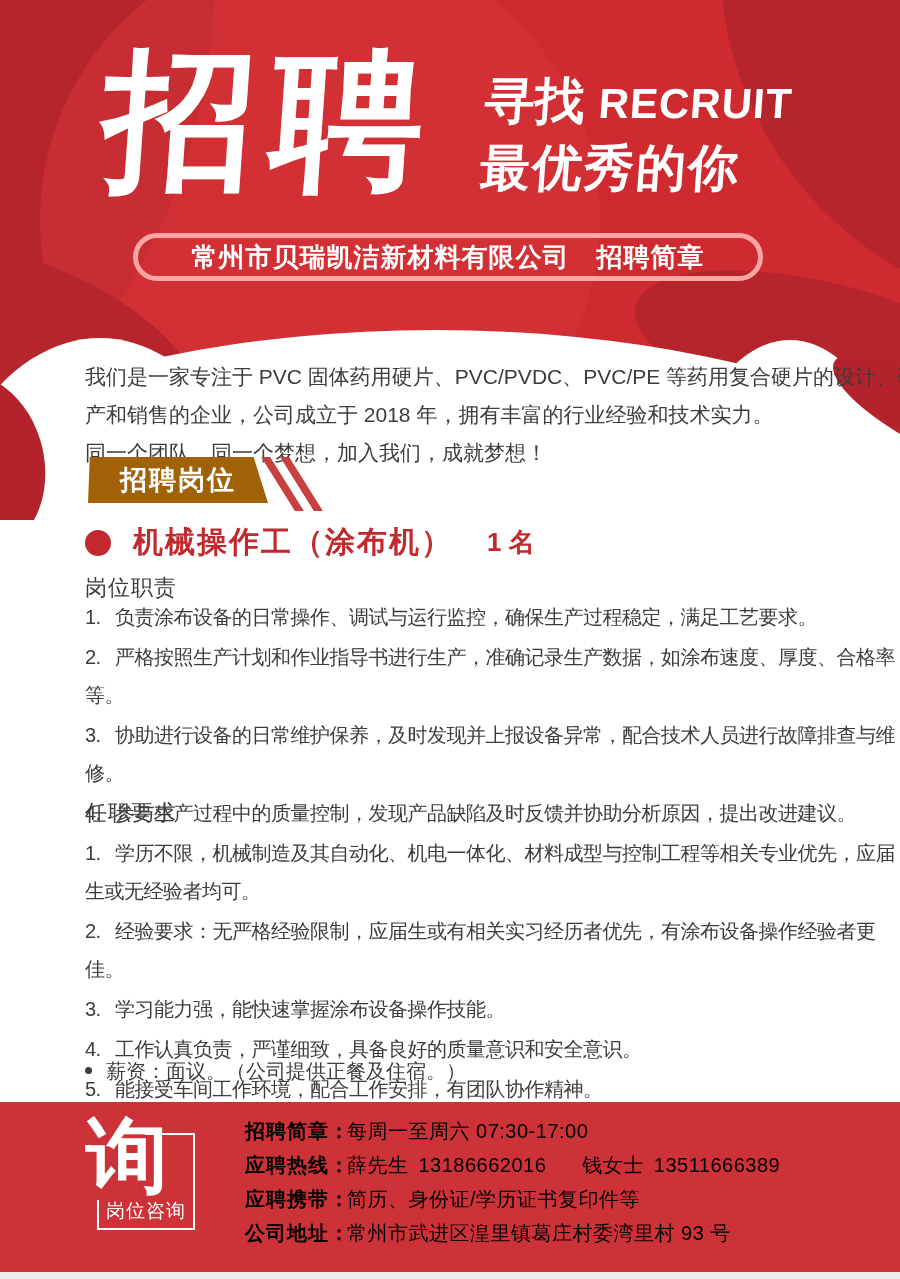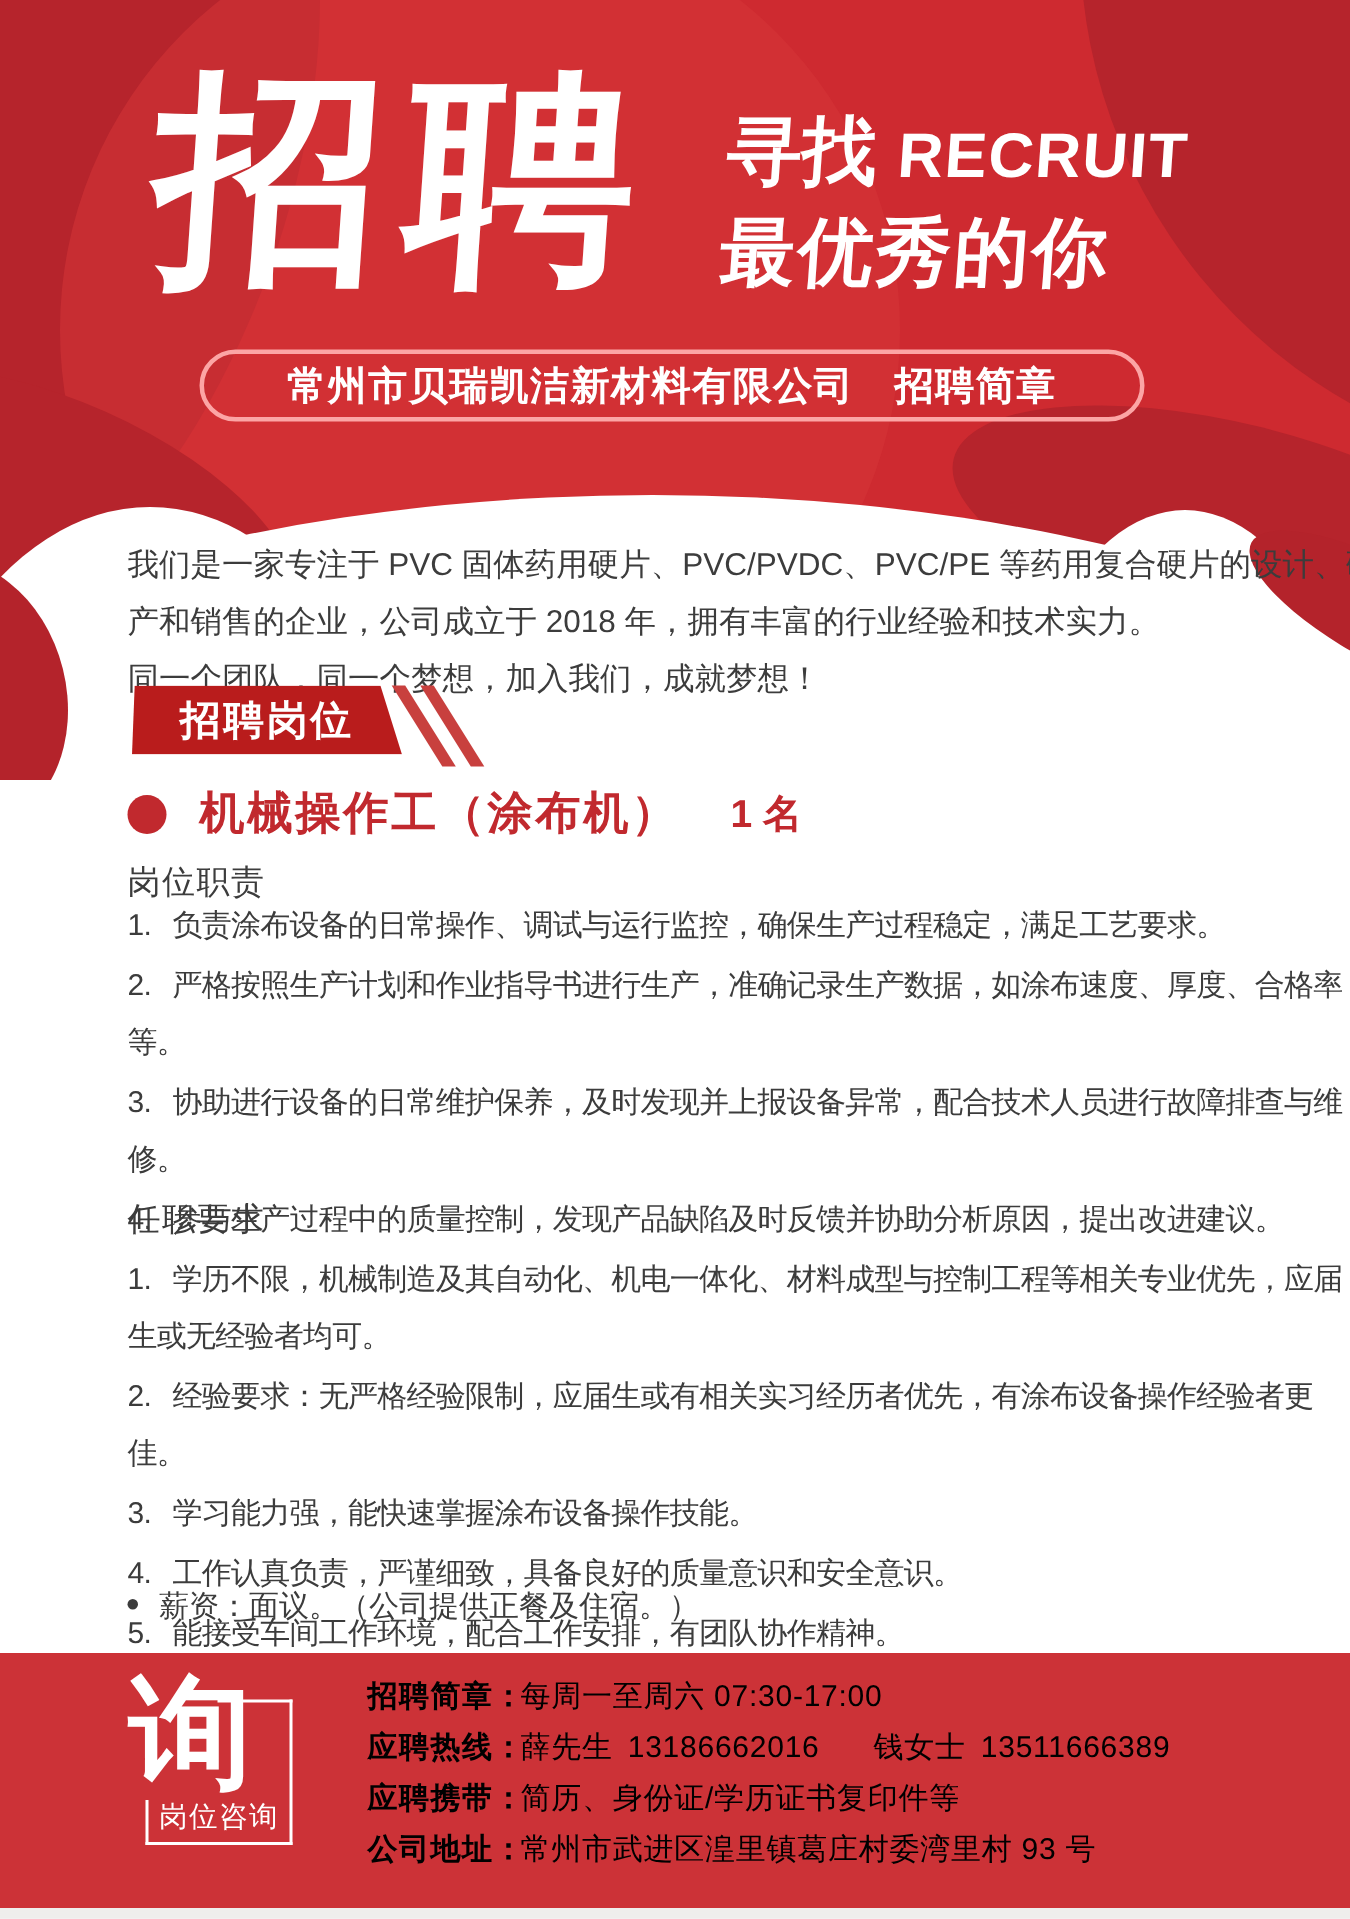--- a/index.html
+++ b/index.html
@@ -28,29 +28,29 @@
   .title-main{
     position:absolute;left:112px;top:40px;
     font-size:152px;line-height:160px;font-weight:800;color:#ffffff;letter-spacing:16px;white-space:nowrap;
   }
   .title-side{position:absolute;left:492px;top:74px;color:#ffffff;white-space:nowrap;}
   .title-sub1{font-size:50px;font-weight:800;line-height:54px;}
   .title-sub1 .en{font-size:42px;letter-spacing:1px;}
   .title-sub2{font-size:50px;font-weight:800;line-height:54px;margin-top:10px;letter-spacing:2px;}
   .banner{
     position:absolute;left:133px;top:233px;width:630px;height:48px;
-    border:3px solid #fca5a5;border-radius:27px;box-sizing:border-box;
+    border:5px solid #fca5a5;border-radius:27px;box-sizing:border-box;
     color:#ffffff;font-size:26px;font-weight:700;letter-spacing:1px;
     display:flex;align-items:center;justify-content:center;white-space:nowrap;
   }
   
   .intro{position:absolute;left:85px;top:358px;color:#3c3c3c;font-size:21px;line-height:38px;}
   .intro div{white-space:nowrap;}
   .badge{
-    position:absolute;left:88px;top:457px;width:180px;height:46px;background:#b91c1c;
+    position:absolute;left:88px;top:457px;width:180px;height:46px;background:#a16207;
     clip-path:polygon(1% 0,92% 0,100% 100%,0 100%);
     color:#ffffff;font-size:27px;font-weight:700;letter-spacing:2px;
     display:flex;align-items:center;justify-content:center;
   }
   .stripe{position:absolute;width:9px;height:54px;background:#c8403e;transform:skewX(32deg);}
   .st1{left:278px;top:457px;}
   .st2{left:297px;top:457px;}
   .job-row{position:absolute;left:85px;top:522px;display:flex;align-items:center;color:#c1292e;}
   .job-bullet{width:26px;height:26px;border-radius:50%;background:#c1292e;margin-right:22px;}
   .job-title{font-size:30px;font-weight:700;letter-spacing:2px;white-space:nowrap;}

